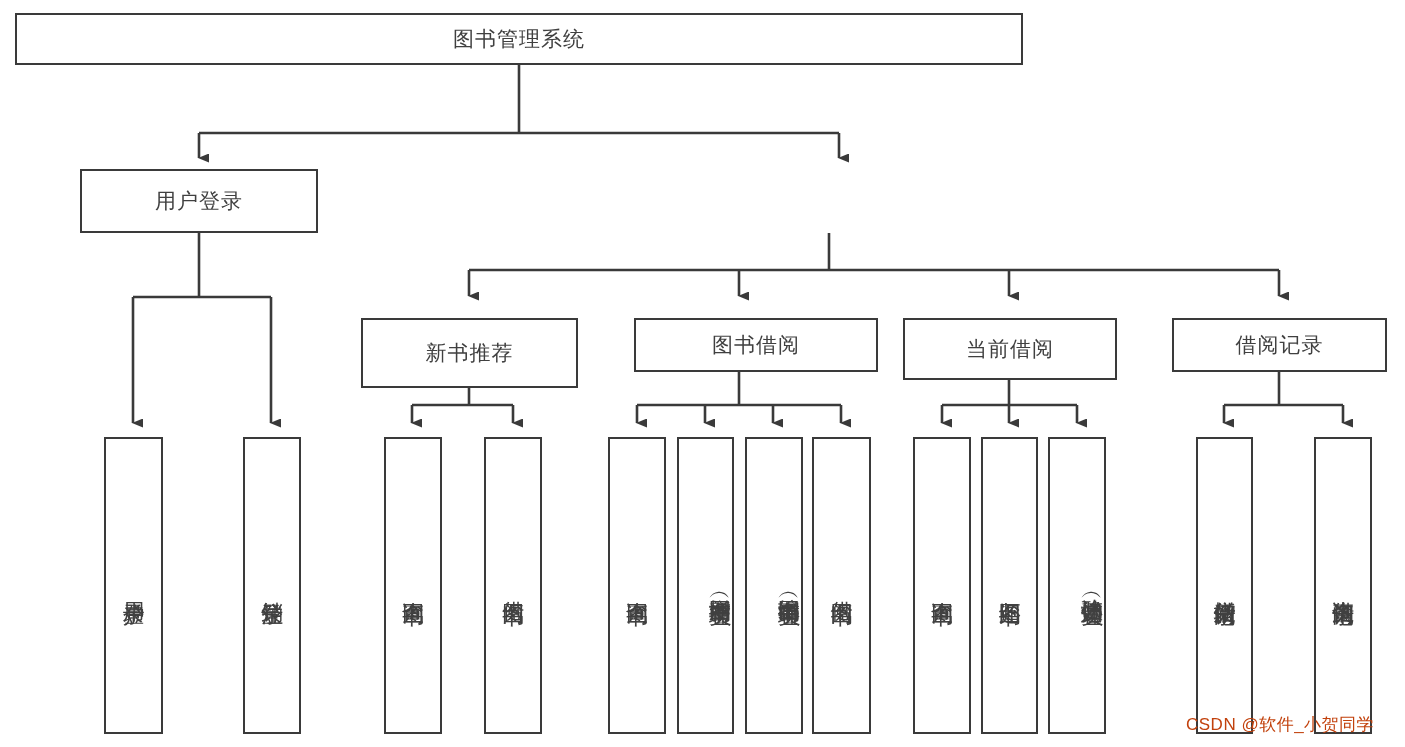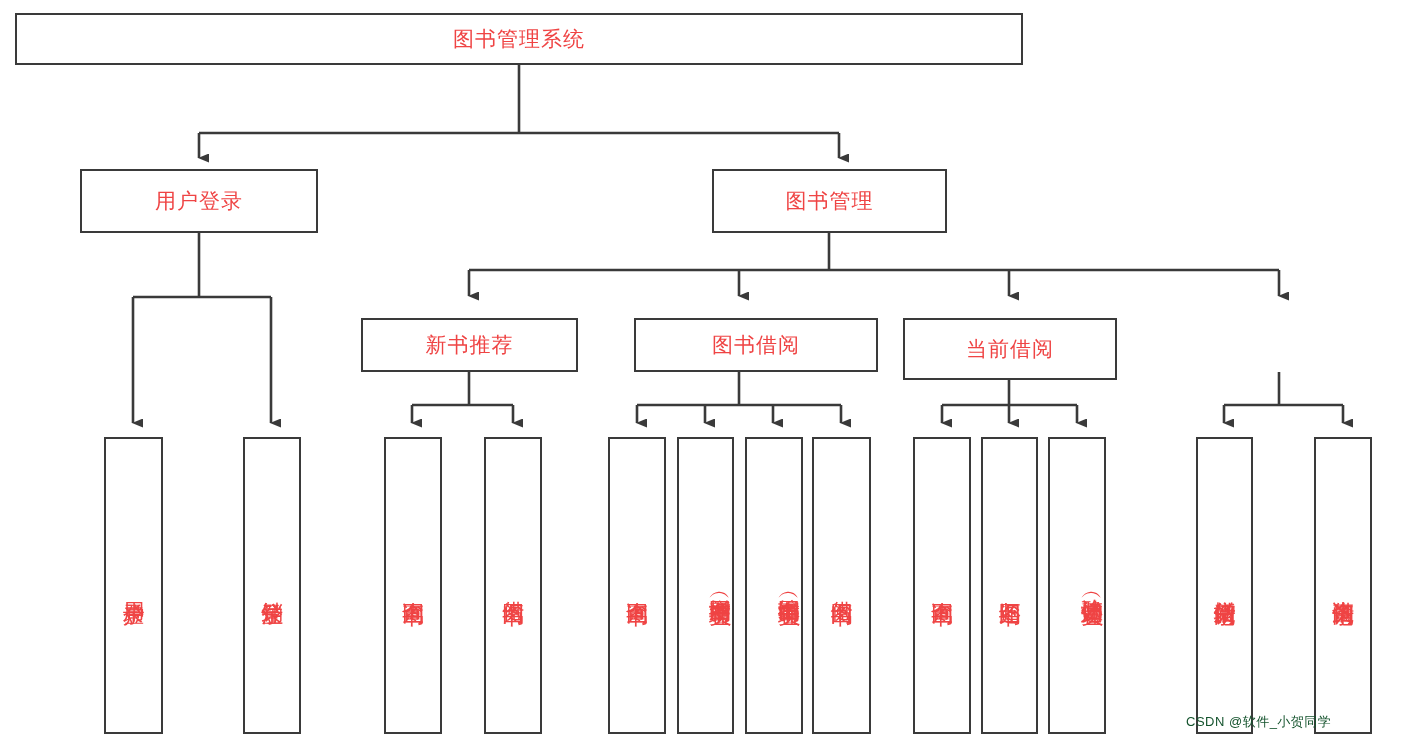--- a/index.html
+++ b/index.html
@@ -26,21 +26,21 @@
     pointer-events: none;
   }
   .node {
     position: absolute;
     box-sizing: border-box;
     border: 2px solid #3a3a3a;
     background: #ffffff;
     display: flex;
     align-items: center;
     justify-content: center;
-    color: #ef4444;
+    color: #404040;
   }
   .node.h {
     font-size: 21px;
     letter-spacing: 1px;
   }
   .node.v {
     writing-mode: vertical-rl;
     text-orientation: upright;
     font-size: 22px;
     line-height: 1.12;
@@ -48,22 +48,22 @@
     padding: 4px 0;
     text-align: center;
   }
   .node.v.topalign {
     align-items: flex-start;
   }
   .watermark {
     position: absolute;
     left: 1186px;
     top: 713px;
-    font-size: 13px;
-    color: #14532d;
+    font-size: 17px;
+    color: #c2410c;
     white-space: nowrap;
     letter-spacing: 0.5px;
   }
 </style>
 </head>
 <body>
 
 <div id="canvas">
 
   <svg id="wires" viewBox="0 0 1405 747">
@@ -116,32 +116,32 @@
     </g>
   </svg>
 
   <div class="node h" style="left:15px; top:13px; width:1008px; height:52px;">
     <span>图书管理系统</span>
   </div>
 
   <div class="node h" style="left:80px; top:169px; width:238px; height:64px;">
     <span>用户登录</span>
   </div>
-  <div class="node h" style="left:712px; top:169px; width:235px; height:64px;">
-    <span>图书管理</span>
-  </div>
 
-  <div class="node h" style="left:361px; top:318px; width:217px; height:54px;">
+  <div class="node h" style="left:361px; top:318px; width:217px; height:70px;">
     <span>新书推荐</span>
   </div>
   <div class="node h" style="left:634px; top:318px; width:244px; height:54px;">
     <span>图书借阅</span>
   </div>
   <div class="node h" style="left:903px; top:318px; width:214px; height:62px;">
     <span>当前借阅</span>
+  </div>
+  <div class="node h" style="left:1172px; top:318px; width:215px; height:54px;">
+    <span>借阅记录</span>
   </div>
 
   <div class="node v" style="left:104px; top:437px; width:59px; height:297px;">
     <span>用户登录</span>
   </div>
   <div class="node v" style="left:243px; top:437px; width:58px; height:297px;">
     <span>注销登录</span>
   </div>
 
   <div class="node v" style="left:384px; top:437px; width:58px; height:297px;">

